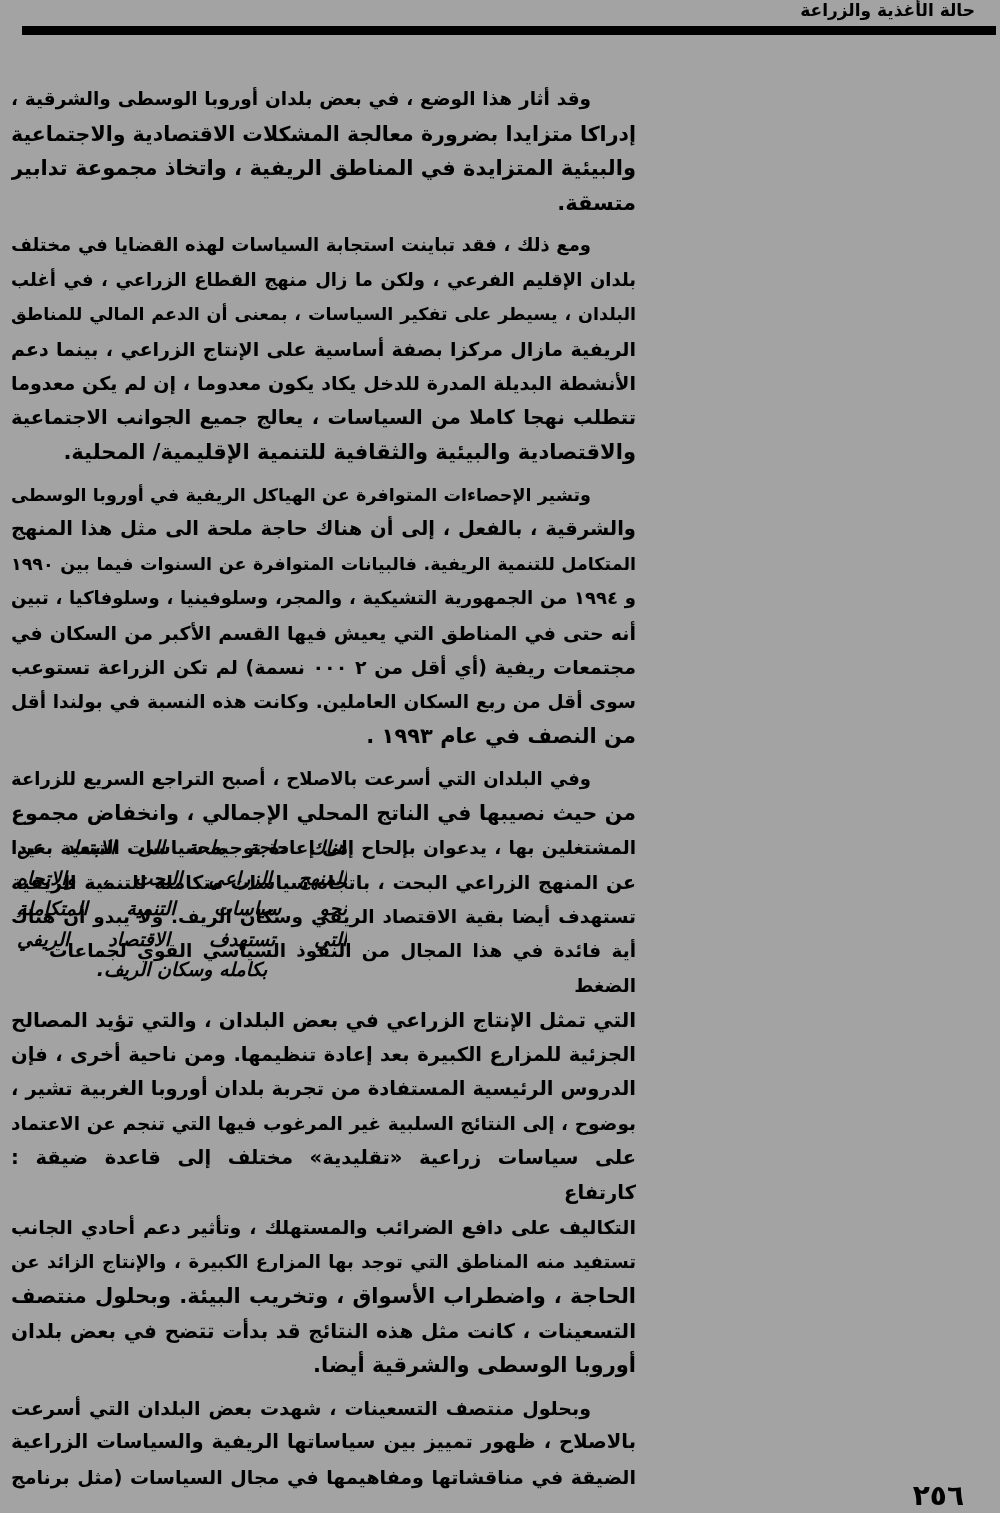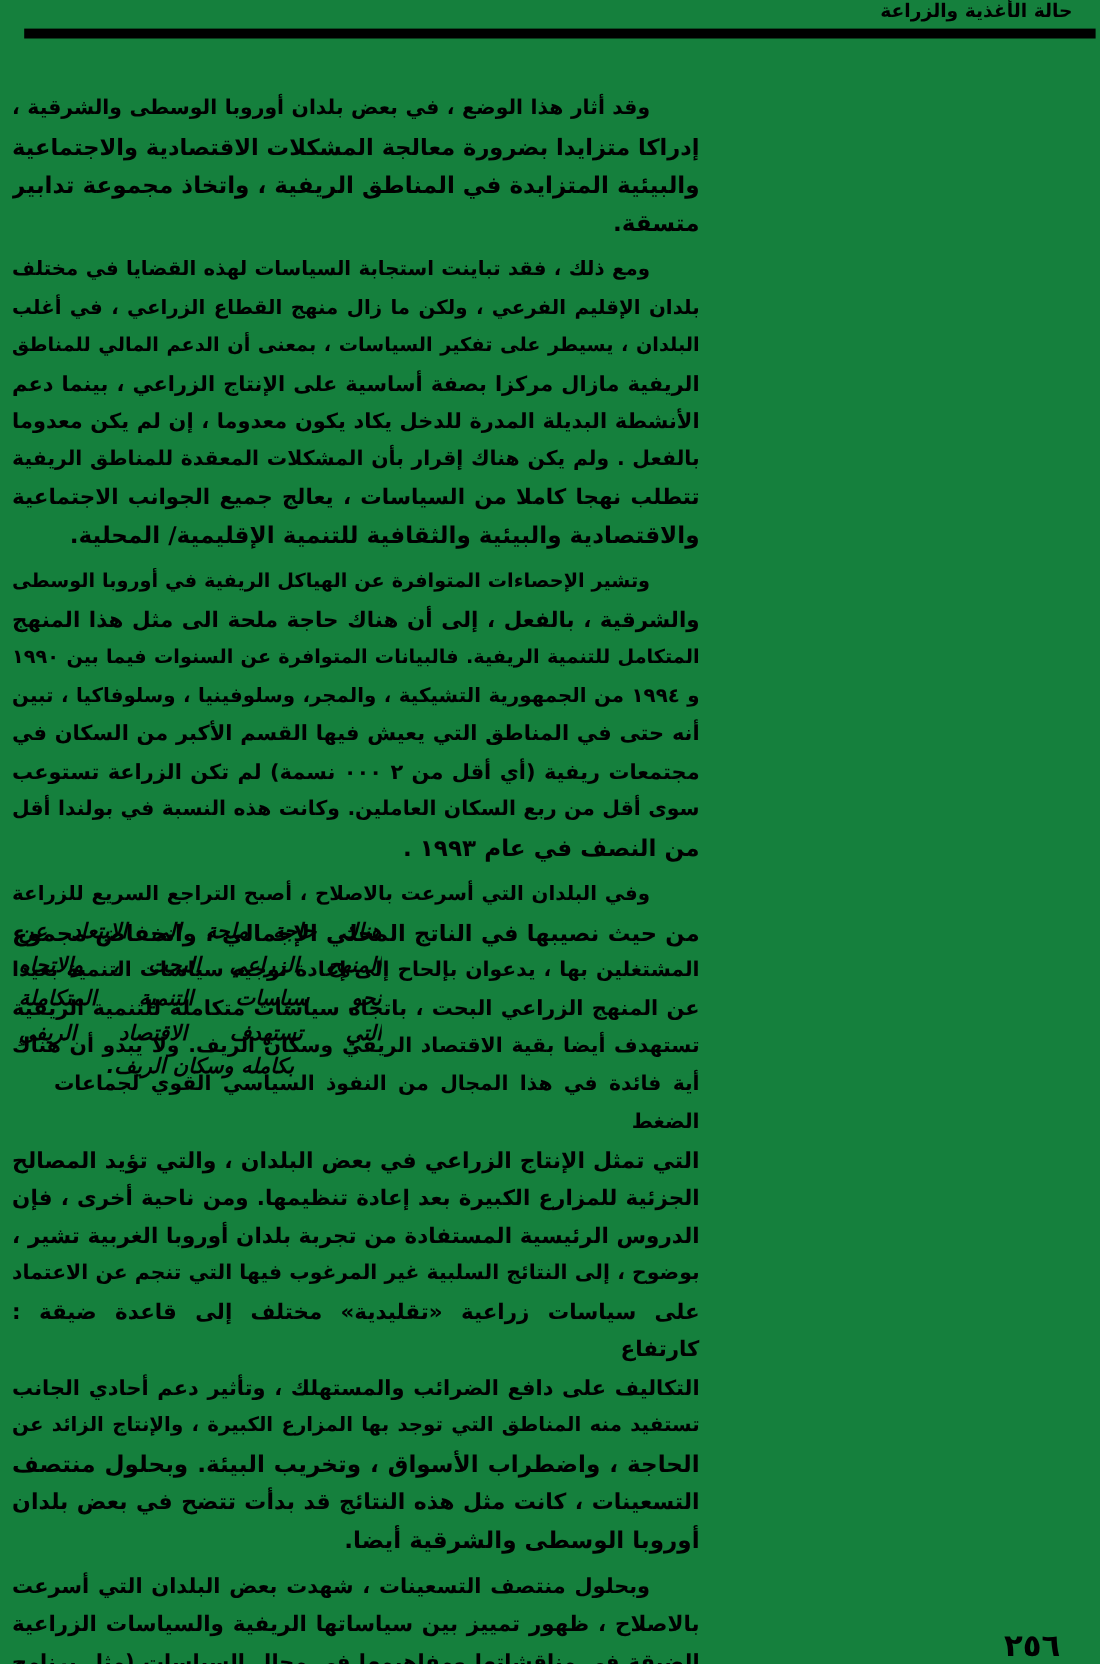--- a/index.html
+++ b/index.html
@@ -1,20 +1,20 @@
 <!DOCTYPE html>
 <html lang="ar" dir="rtl"><head>
 <meta charset="utf-8">
 <style>
   html, body { margin: 0; padding: 0; background: #ffffff; }
   .page {
     position: relative;
     width: 1000px;
     height: 1513px;
-    background: #15803d;
+    background: #a3a3a3;
     color: #000000;
     font-family: "DejaVu Sans", sans-serif;
     direction: rtl;
     overflow: hidden;
   }
   .running-header {
     position: absolute;
     top: 0px;
     right: 25px;
     font-size: 17px;
@@ -88,21 +88,20 @@
         <div class="line" style="font-size: 20.5px;">إدراكا متزايدا بضرورة معالجة المشكلات الاقتصادية والاجتماعية</div>
         <div class="line">والبيئية المتزايدة في المناطق الريفية ، واتخاذ مجموعة تدابير</div>
         <div class="line end">متسقة.</div>
       </div>
       <div class="para">
         <div class="line first" style="font-size: 18px;">ومع ذلك ، فقد تباينت استجابة السياسات لهذه القضايا في مختلف</div>
         <div class="line" style="font-size: 18px;">بلدان الإقليم الفرعي ، ولكن ما زال منهج القطاع الزراعي ، في أغلب</div>
         <div class="line" style="font-size: 17.5px;">البلدان ، يسيطر على تفكير السياسات ، بمعنى أن الدعم المالي للمناطق</div>
         <div class="line" style="font-size: 19px;">الريفية مازال مركزا بصفة أساسية على الإنتاج الزراعي ، بينما دعم</div>
         <div class="line" style="font-size: 19px;">الأنشطة البديلة المدرة للدخل يكاد يكون معدوما ، إن لم يكن معدوما</div>
-        <div class="line" style="font-size: 18.5px;">بالفعل . ولم يكن هناك إقرار بأن المشكلات المعقدة للمناطق الريفية</div>
         <div class="line" style="font-size: 19.5px;">تتطلب نهجا كاملا من السياسات ، يعالج جميع الجوانب الاجتماعية</div>
         <div class="line end">والاقتصادية والبيئية والثقافية للتنمية الإقليمية/ المحلية.</div>
       </div>
       <div class="para">
         <div class="line first" style="font-size: 17.5px;">وتشير الإحصاءات المتوافرة عن الهياكل الريفية في أوروبا الوسطى</div>
         <div class="line" style="font-size: 19.5px;">والشرقية ، بالفعل ، إلى أن هناك حاجة ملحة الى مثل هذا المنهج</div>
         <div class="line" style="font-size: 17.5px;">المتكامل للتنمية الريفية. فالبيانات المتوافرة عن السنوات فيما بين ١٩٩٠</div>
         <div class="line" style="font-size: 18px;">و ١٩٩٤ من الجمهورية التشيكية ، والمجر، وسلوفينيا ، وسلوفاكيا ، تبين</div>
         <div class="line" style="font-size: 19px;">أنه حتى في المناطق التي يعيش فيها القسم الأكبر من السكان في</div>
         <div class="line" style="font-size: 19px;">مجتمعات ريفية (أي أقل من ٢ ٠٠٠ نسمة) لم تكن الزراعة تستوعب</div>

